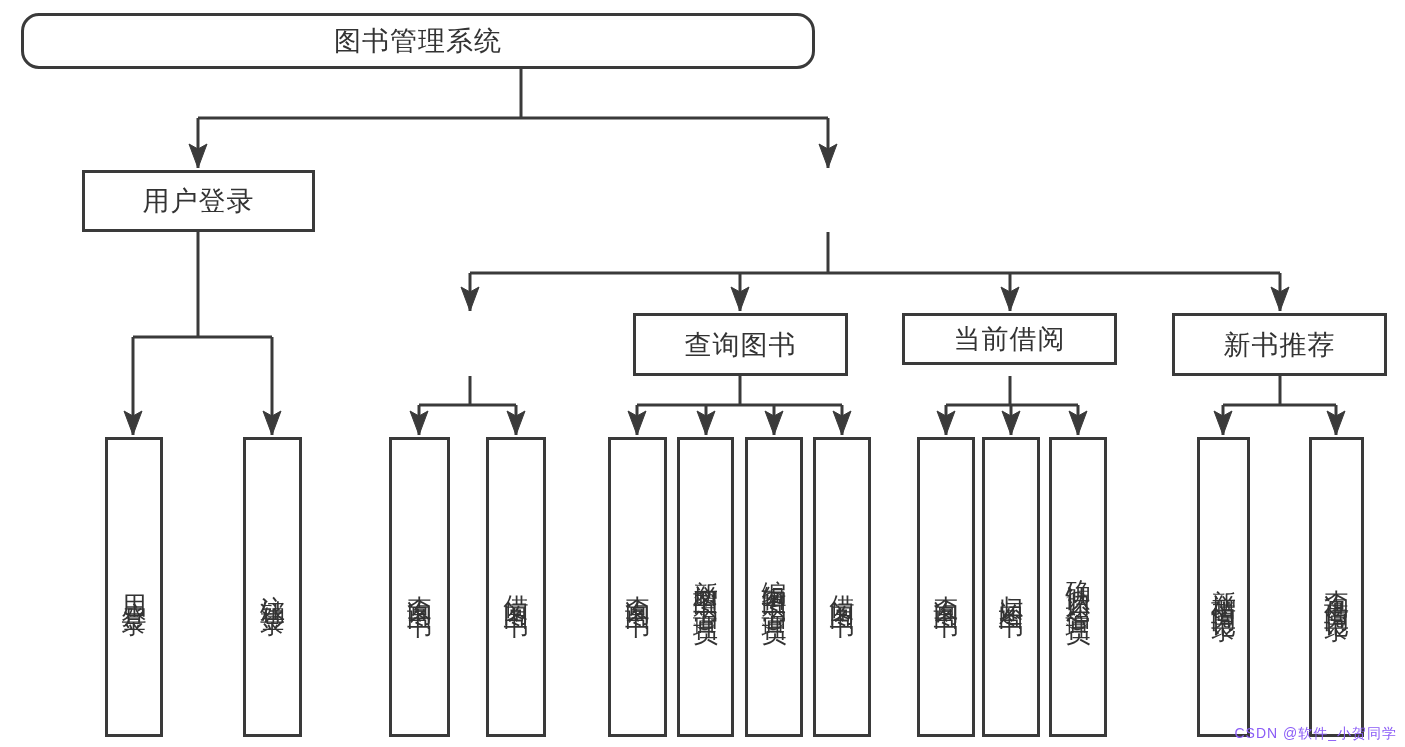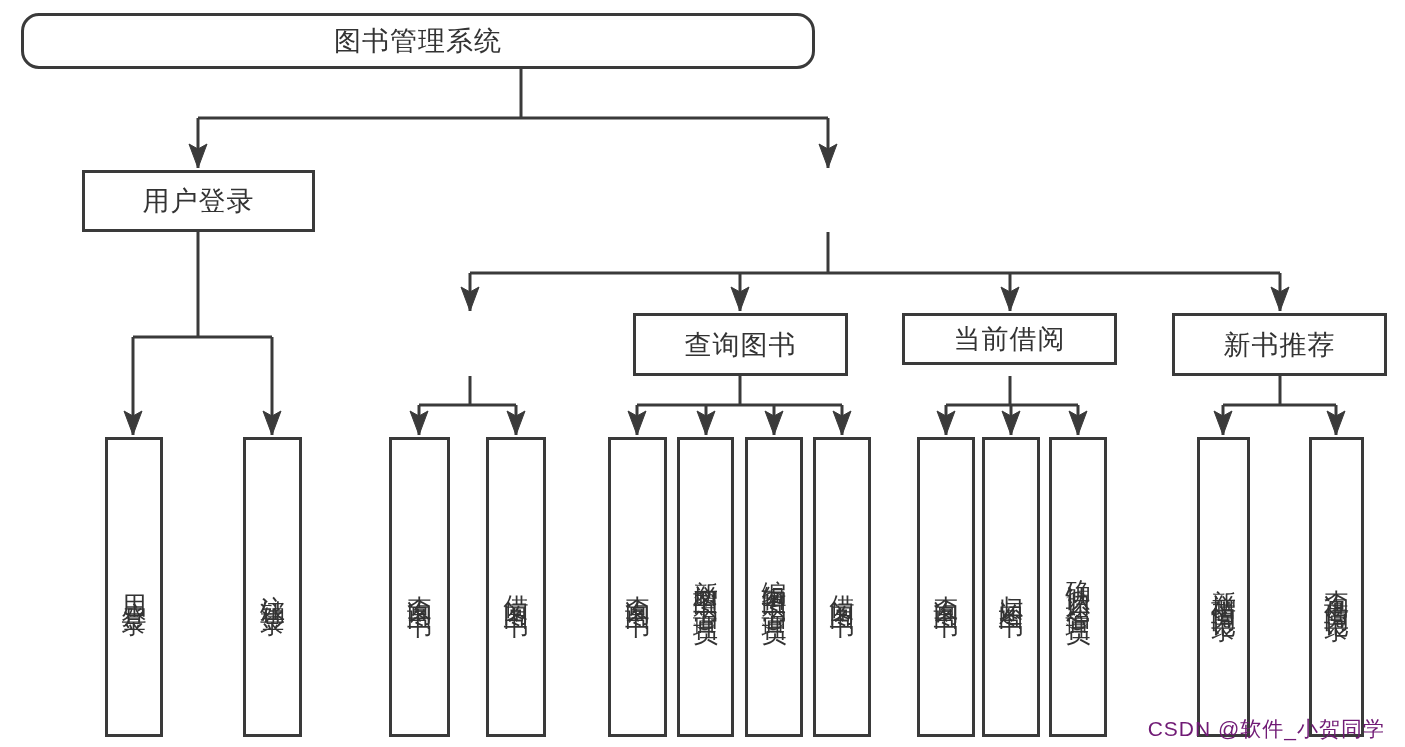--- a/index.html
+++ b/index.html
@@ -37,24 +37,24 @@
   .vlabel {
     writing-mode: vertical-rl;
     text-orientation: mixed;
     font-size: 25px;
     letter-spacing: 6px;
     line-height: 1;
     color: #333333;
   }
   .watermark {
     position: absolute;
-    right: 20px;
+    right: 8px;
     bottom: 4px;
-    font-size: 21px;
-    color: #701a75;
+    font-size: 14px;
+    color: #8b5cf6;
     letter-spacing: 1px;
     white-space: nowrap;
     z-index: 5;
   }
 </style>
 </head>
 <body>
 
 <div id="canvas">
 

